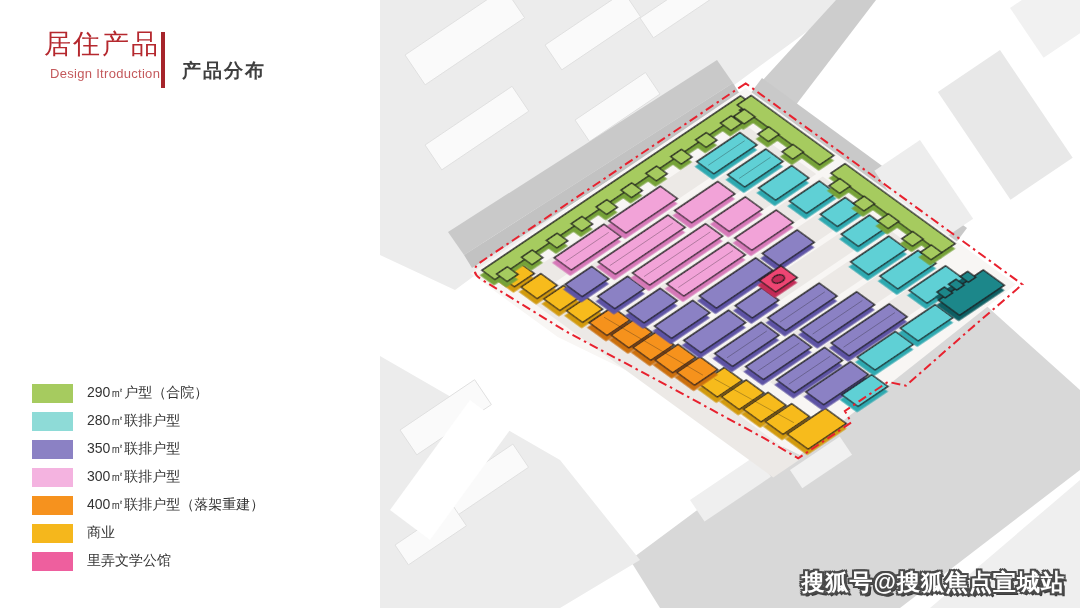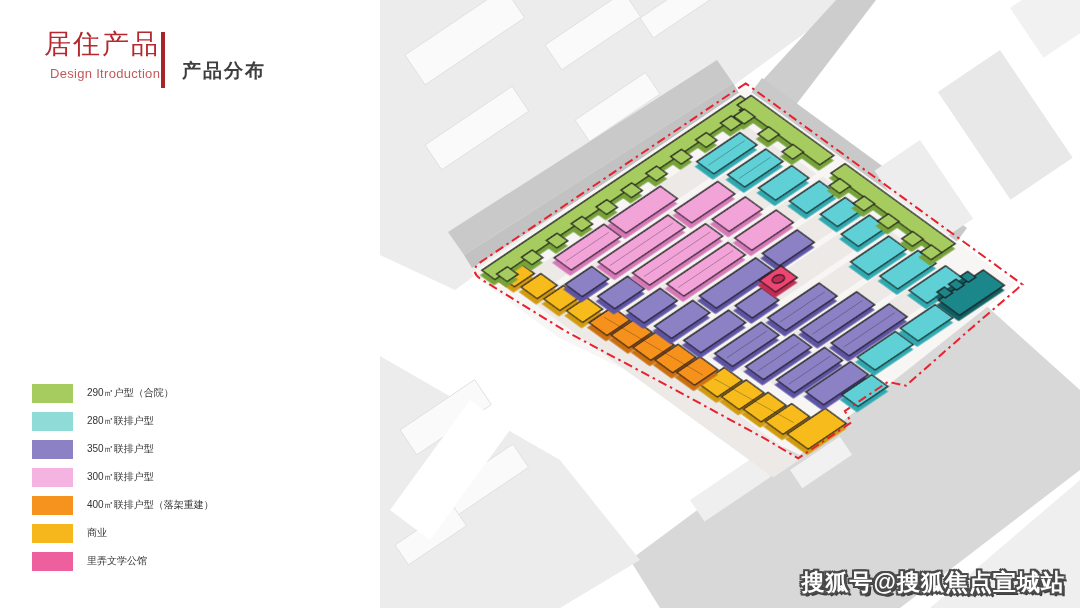--- a/index.html
+++ b/index.html
@@ -23,21 +23,21 @@
     background:var(--divider,#a6242a);
   }
   .hdr-section{
     position:absolute;left:138px;top:28px;font-size:19px;font-weight:700;
     color:#3f3f3f;letter-spacing:2px;
   }
   
   .legend{position:absolute;left:32px;top:379px;width:300px;}
   .legend-item{display:flex;align-items:center;height:28px;}
   .legend-swatch{width:41px;height:19px;margin-right:14px;flex:0 0 auto;}
-  .legend-label{font-size:10px;color:#333;white-space:nowrap;}
+  .legend-label{font-size:14px;color:#333;white-space:nowrap;}
   
   svg{position:absolute;left:0;top:0;}
   .bld rect, .bld ellipse{stroke:#1c1c1c;stroke-width:1.25;vector-effect:non-scaling-stroke;}
   .bg-bld{fill:#fafafa;stroke:#e0e0e0;stroke-width:1;vector-effect:non-scaling-stroke;}
   .plinth{fill:#ece9e6;}
   .g-green  rect{fill:var(--green)}
   .g-cyan   rect{fill:var(--cyan)}
   .g-purple rect{fill:var(--purple)}
   .g-pink   rect{fill:var(--pink)}
   .g-orange rect{fill:var(--orange)}

